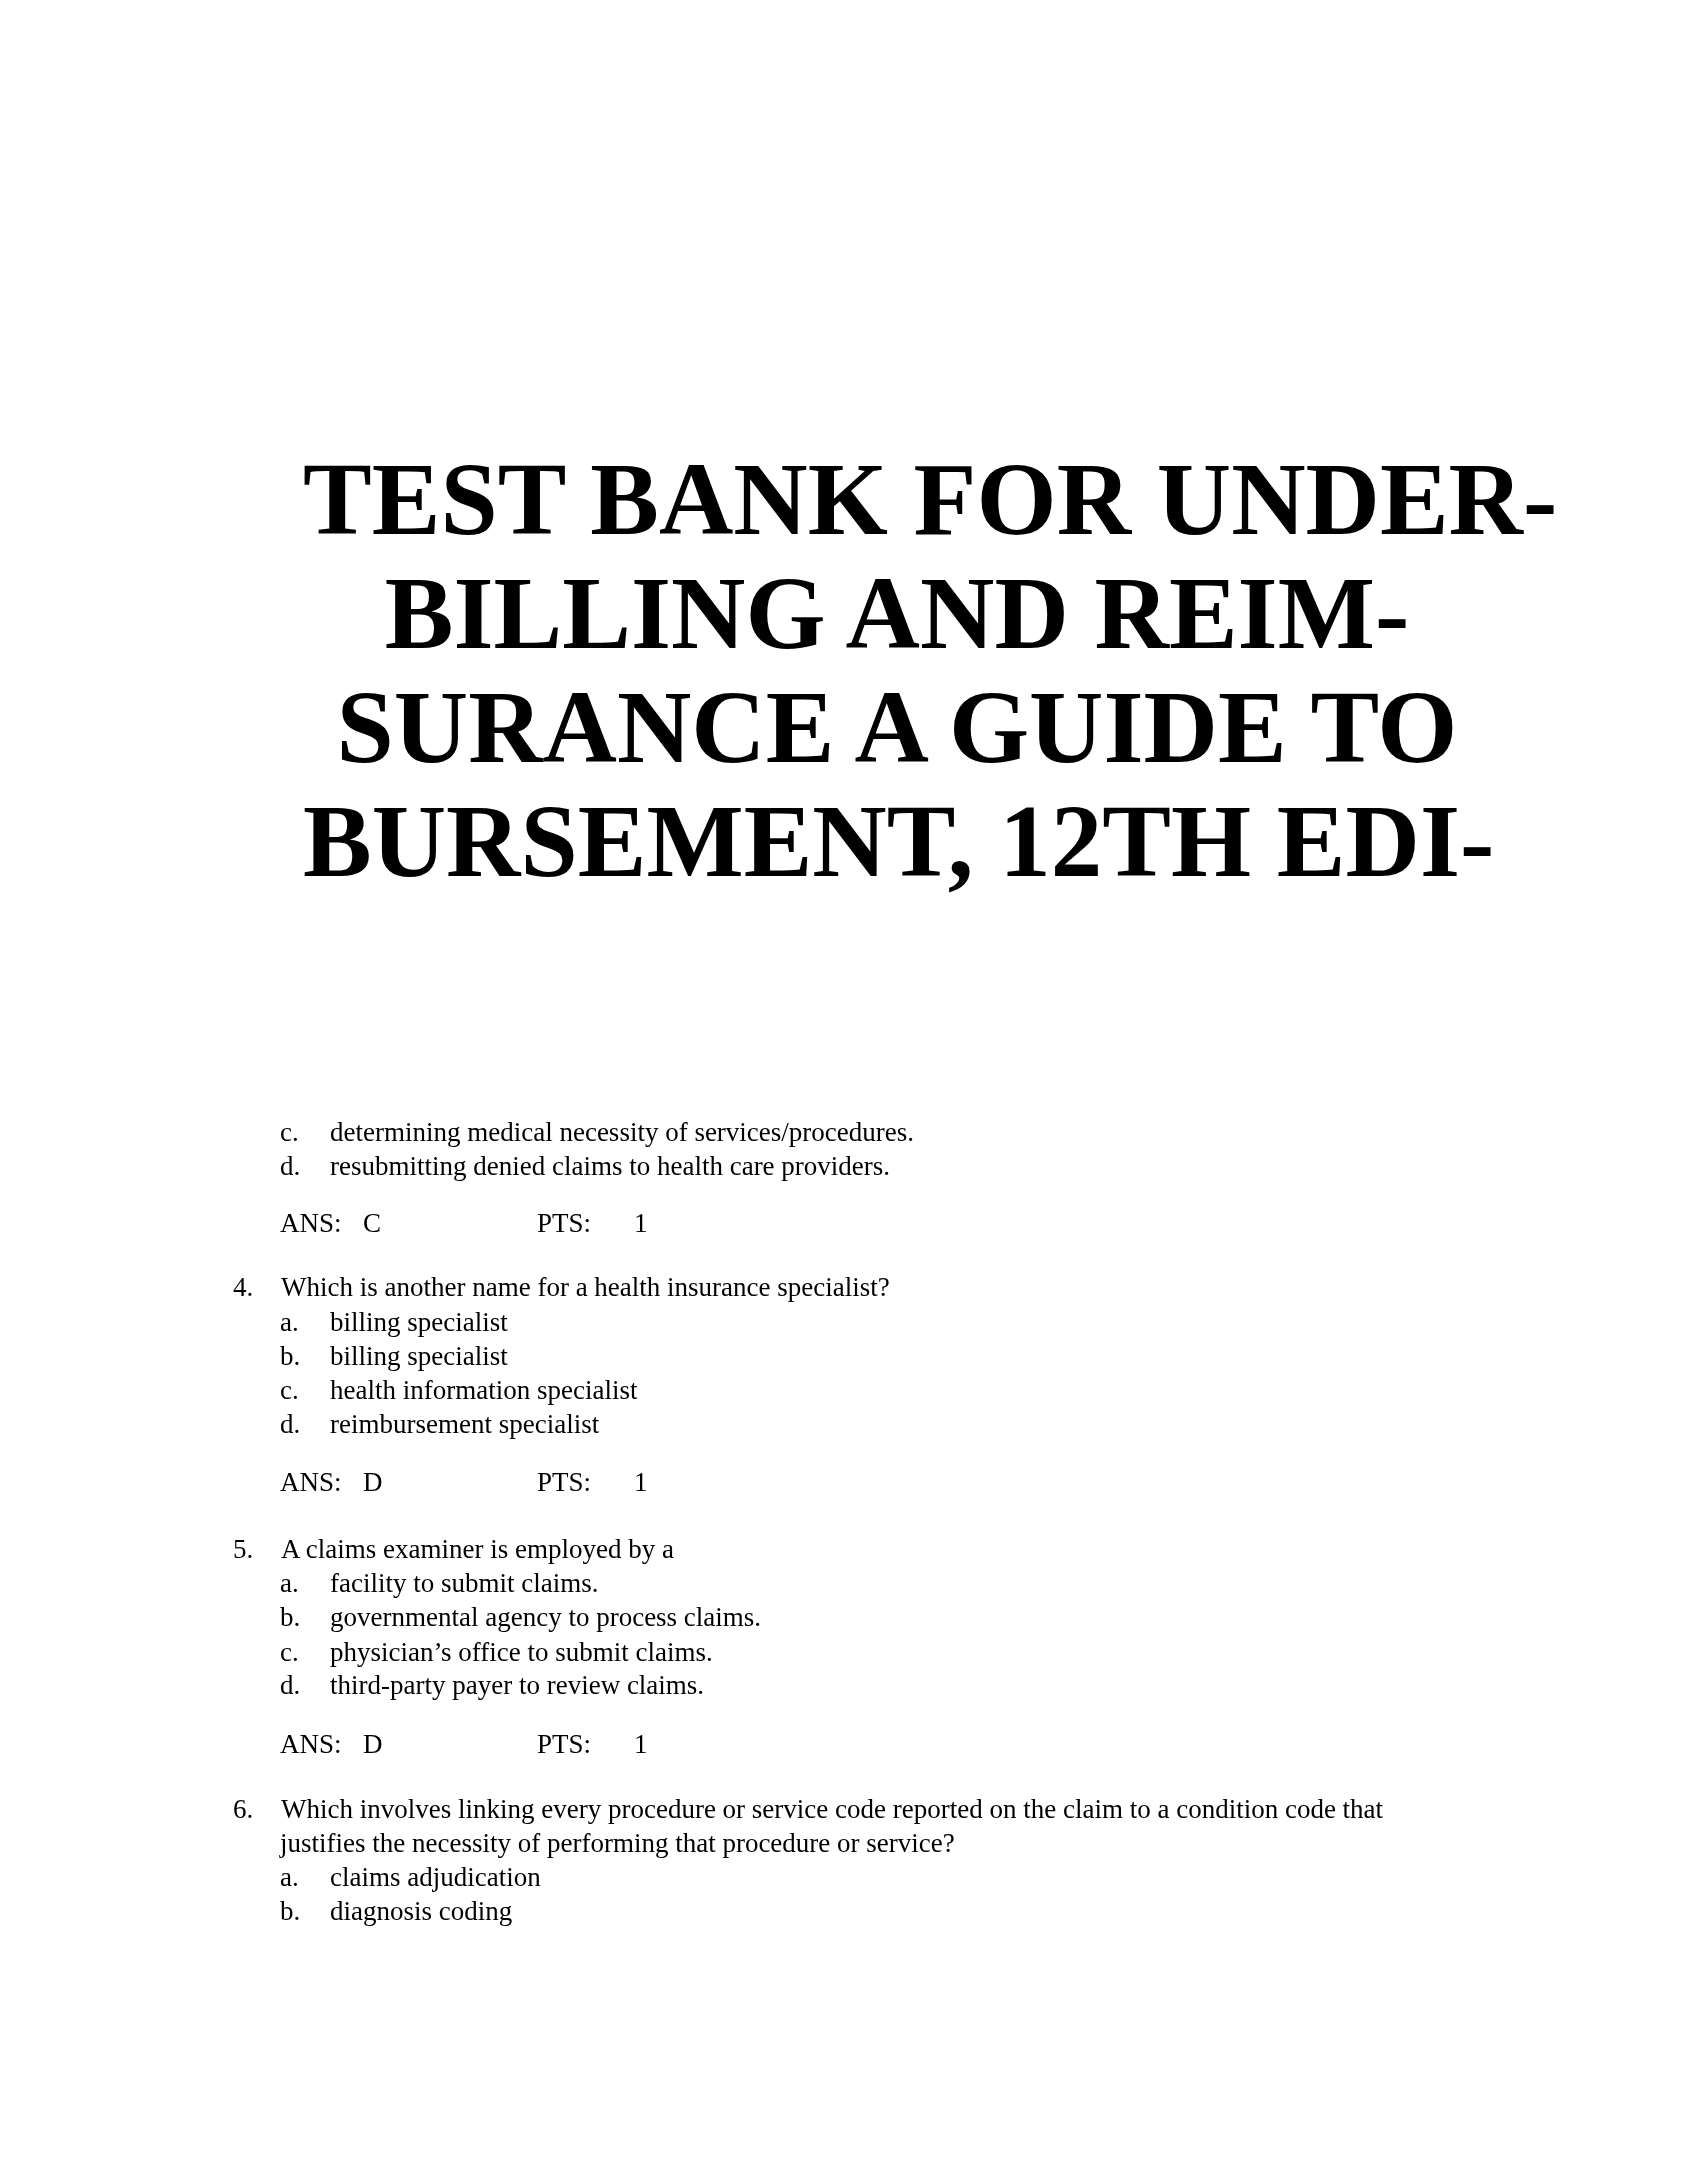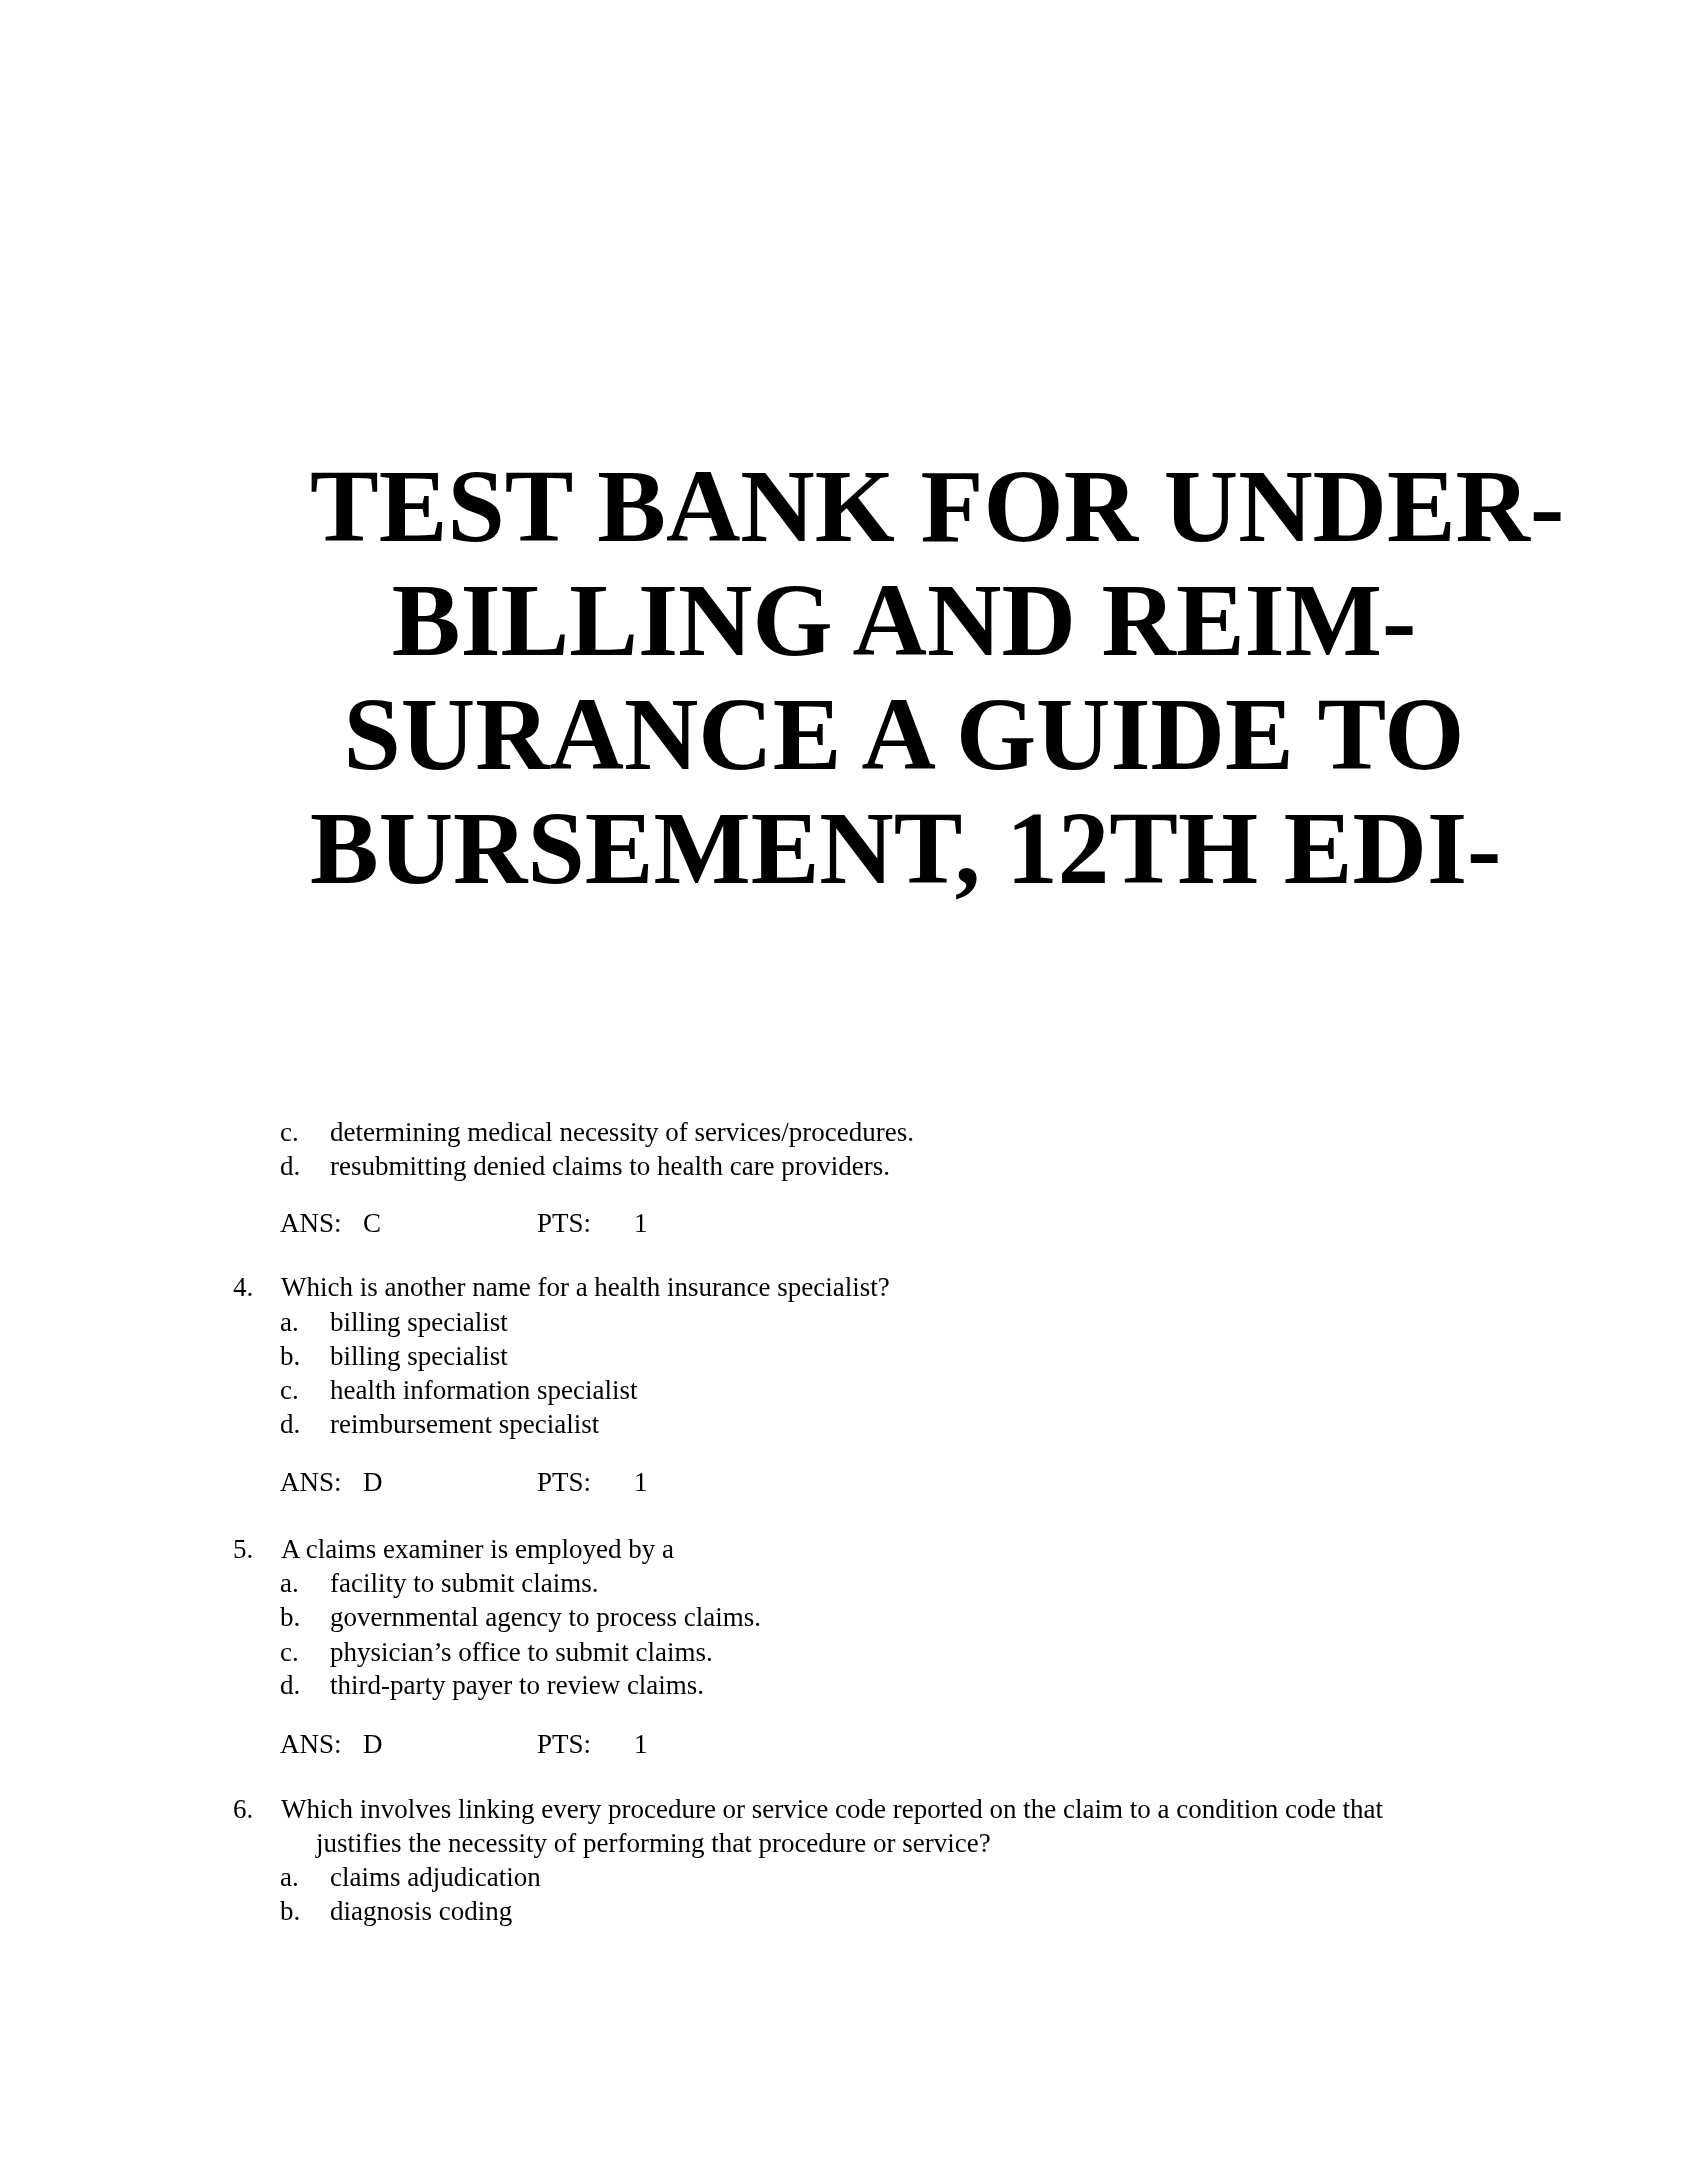--- a/index.html
+++ b/index.html
@@ -17,21 +17,21 @@
     }
     .title {
       position: absolute;
       left: 297px;
       top: 436px;
       width: 1188px;
       text-align: center;
       font-weight: bold;
       font-size: 103px;
       line-height: 114px;
-      margin: 13px;
+      margin: 6px;
       letter-spacing: 0px;
     }
     .title .line {
       display: block;
       white-space: nowrap;
     }
     .body-text {
       position: absolute;
       left: 0;
       top: 0;
@@ -142,21 +142,21 @@
     <span class="ans-label">ANS:</span>
     <span class="ans-val">D</span>
     <span class="pts-label">PTS:</span>
     <span class="pts-val">1</span>
   </div>
 
   <div class="row" style="left:233px; top:1792px;">
     <span class="qnum">6.</span>
     <span class="qtext">Which involves linking every procedure or service code reported on the claim to a condition code that</span>
   </div>
-  <div class="row" style="left:280px; top:1826px;margin-left:36px;">
+  <div class="row" style="left:280px; top:1826px;">
     <span>justifies the necessity of performing that procedure or service?</span>
   </div>
   <div class="row" style="left:280px; top:1860px;">
     <span class="opt-letter">a.</span>
     <span class="opt-text">claims adjudication</span>
   </div>
   <div class="row" style="left:280px; top:1894px;">
     <span class="opt-letter">b.</span>
     <span class="opt-text">diagnosis coding</span>
   </div>

